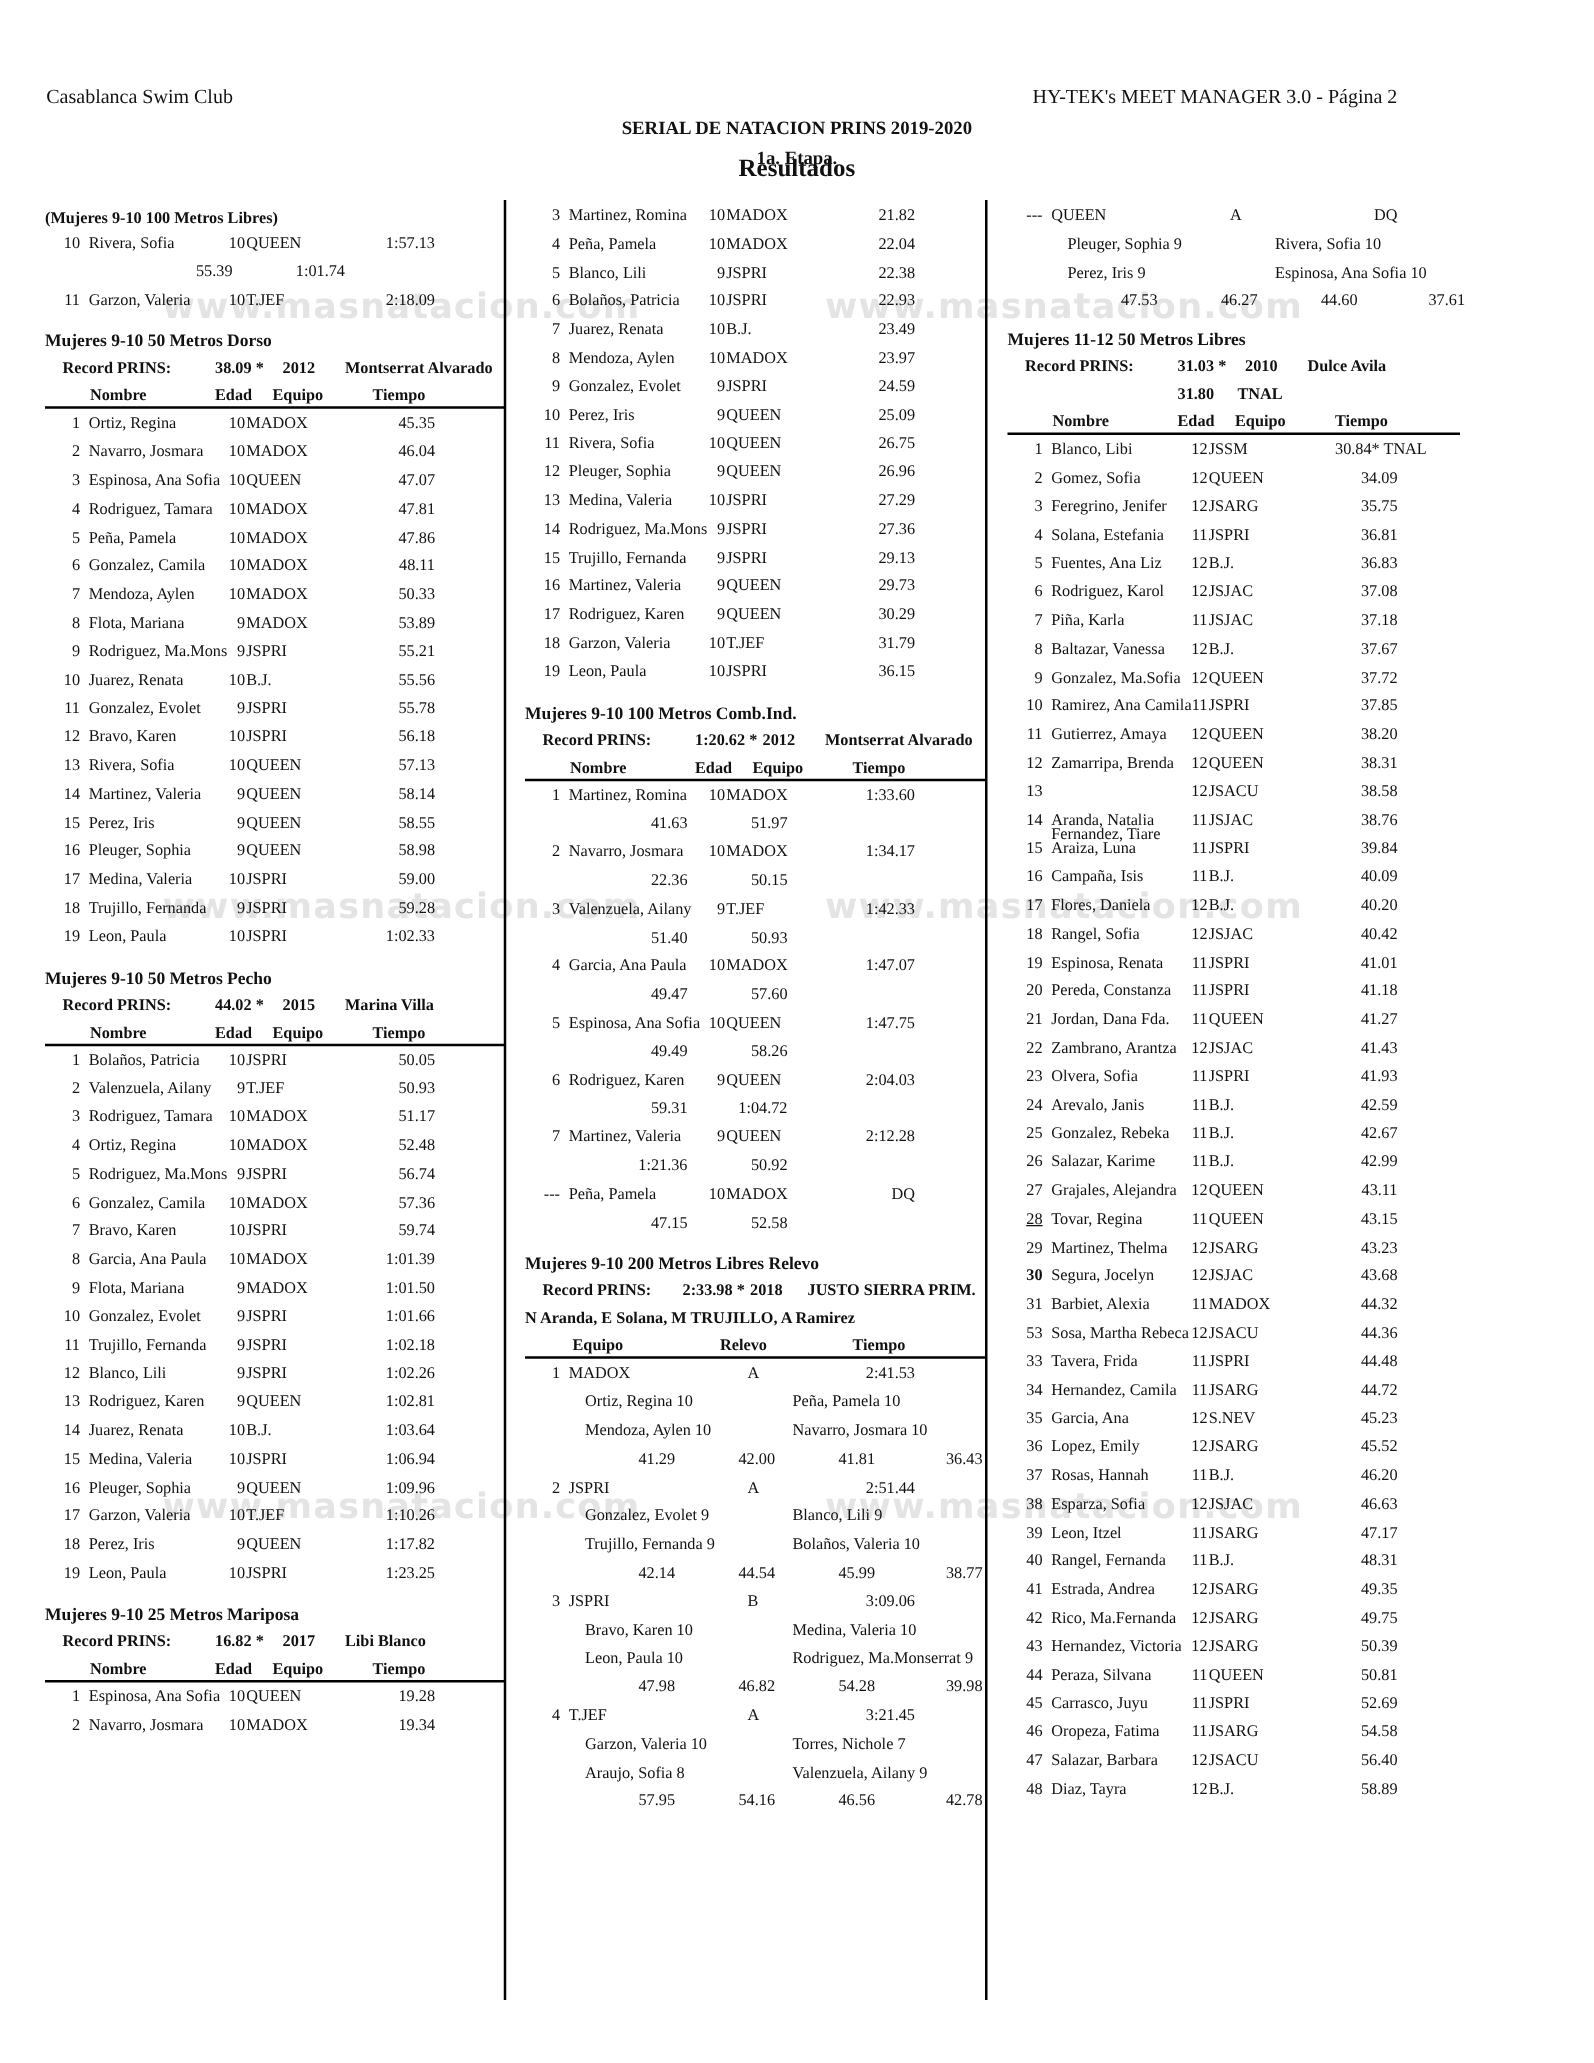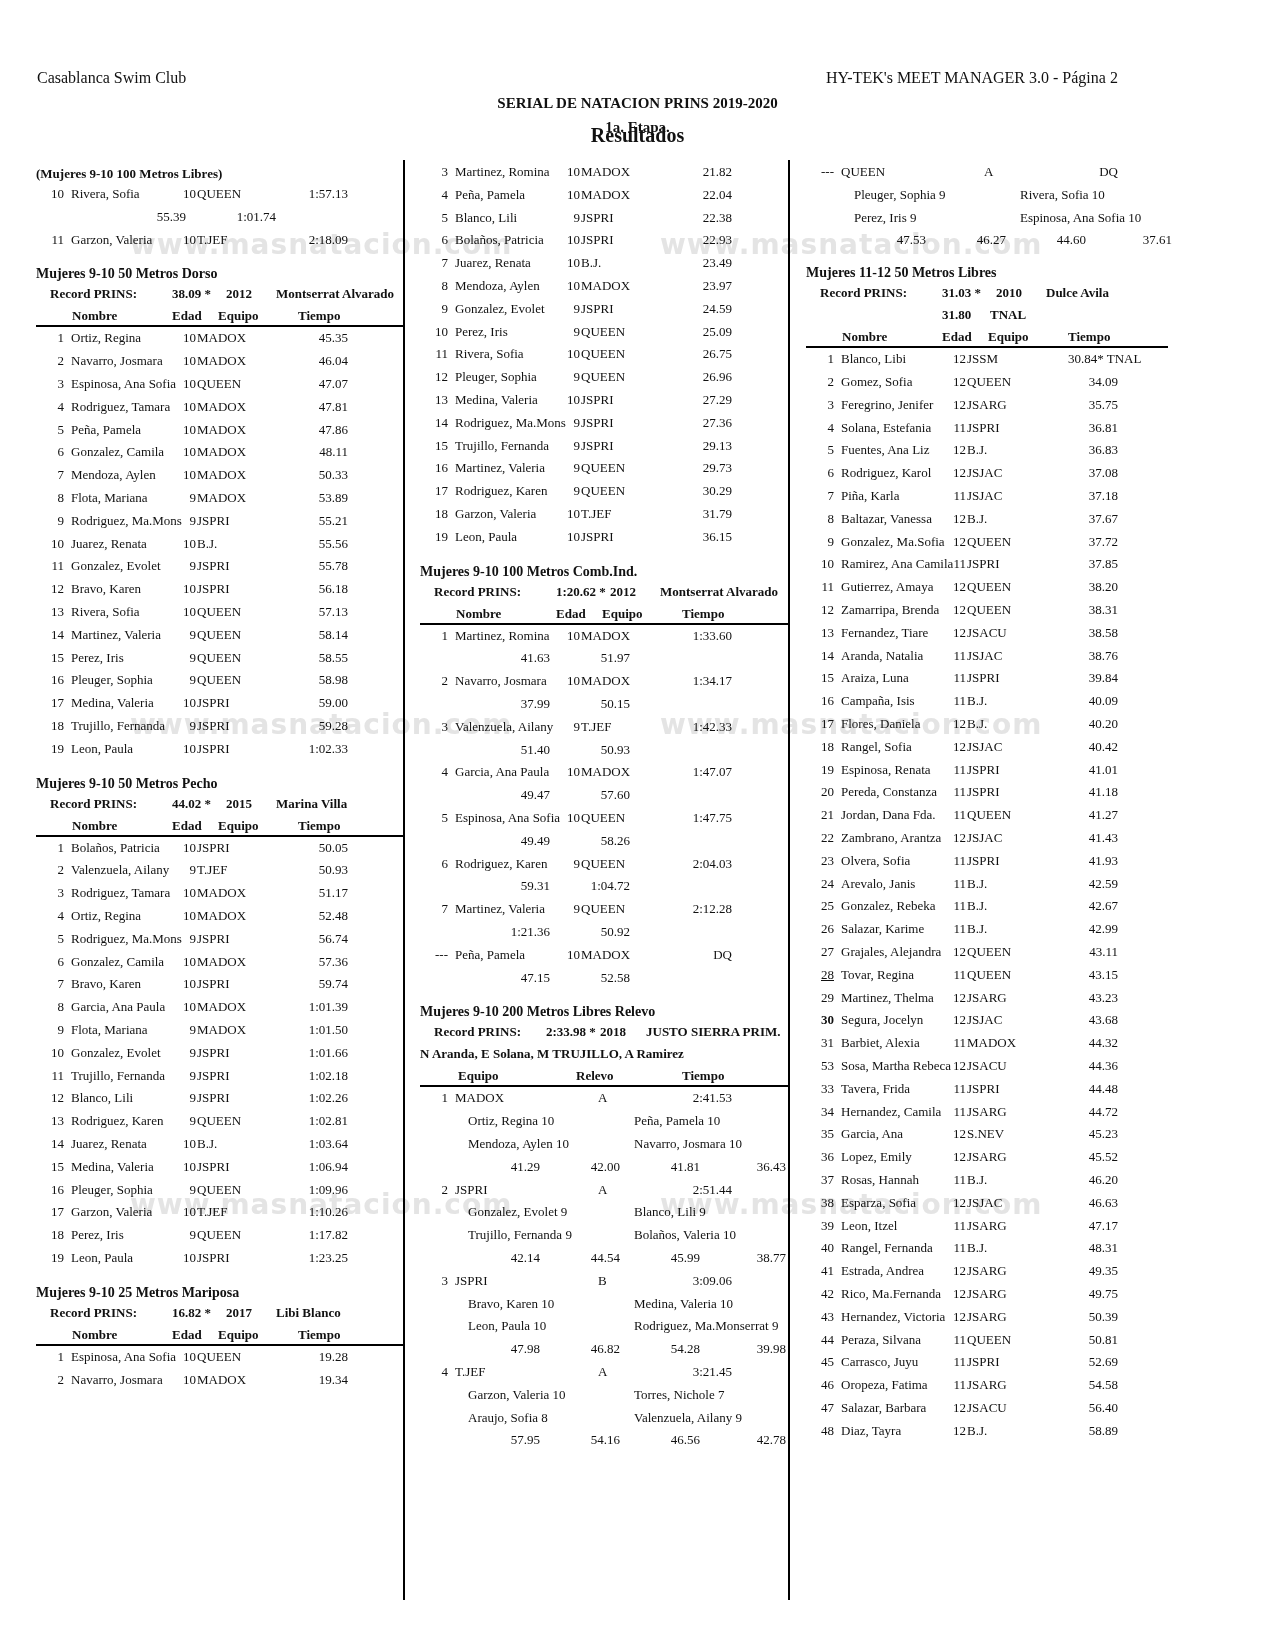--- a/index.html
+++ b/index.html
@@ -534,21 +534,21 @@
         <span class="r" style="left:140px;width:70px;">51.97</span>
       </div>
       <div class="row" style="left:420px;top:673.2px;width:370px;">
         <span class="r" style="left:0;width:28px;">2</span>
         <span style="left:35px;">Navarro, Josmara</span>
         <span class="r" style="left:140px;width:20px;">10</span>
         <span style="left:161px;">MADOX</span>
         <span style="left:262px;width:50px;text-align:right;">1:34.17</span>
       </div>
       <div class="row" style="left:420px;top:696px;width:370px;">
-        <span class="r" style="left:60px;width:70px;">37.99</span>
+        <span class="r" style="left:60px;width:70px;">22.36</span>
         <span class="r" style="left:140px;width:70px;">50.15</span>
       </div>
       <div class="row" style="left:420px;top:718.8px;width:370px;">
         <span class="r" style="left:0;width:28px;">3</span>
         <span style="left:35px;">Valenzuela, Ailany</span>
         <span class="r" style="left:140px;width:20px;">9</span>
         <span style="left:161px;">T.JEF</span>
         <span style="left:262px;width:50px;text-align:right;">1:42.33</span>
       </div>
       <div class="row" style="left:420px;top:741.5999999999999px;width:370px;">
@@ -823,21 +823,21 @@
       </div>
       <div class="row" style="left:806px;top:602px;width:370px;">
         <span class="r" style="left:0;width:28px;">12</span>
         <span style="left:35px;">Zamarripa, Brenda</span>
         <span class="r" style="left:140px;width:20px;">12</span>
         <span style="left:161px;">QUEEN</span>
         <span style="left:262px;width:50px;text-align:right;">38.31</span>
       </div>
       <div class="row" style="left:806px;top:624.8px;width:370px;">
         <span class="r" style="left:0;width:28px;">13</span>
-        <span style="left:35px;">Fernandez, Tiare</span>
+        <span style="left:35px;margin-top:34px;">Fernandez, Tiare</span>
         <span class="r" style="left:140px;width:20px;">12</span>
         <span style="left:161px;">JSACU</span>
         <span style="left:262px;width:50px;text-align:right;">38.58</span>
       </div>
       <div class="row" style="left:806px;top:647.5999999999999px;width:370px;">
         <span class="r" style="left:0;width:28px;">14</span>
         <span style="left:35px;">Aranda, Natalia</span>
         <span class="r" style="left:140px;width:20px;">11</span>
         <span style="left:161px;">JSJAC</span>
         <span style="left:262px;width:50px;text-align:right;">38.76</span>

